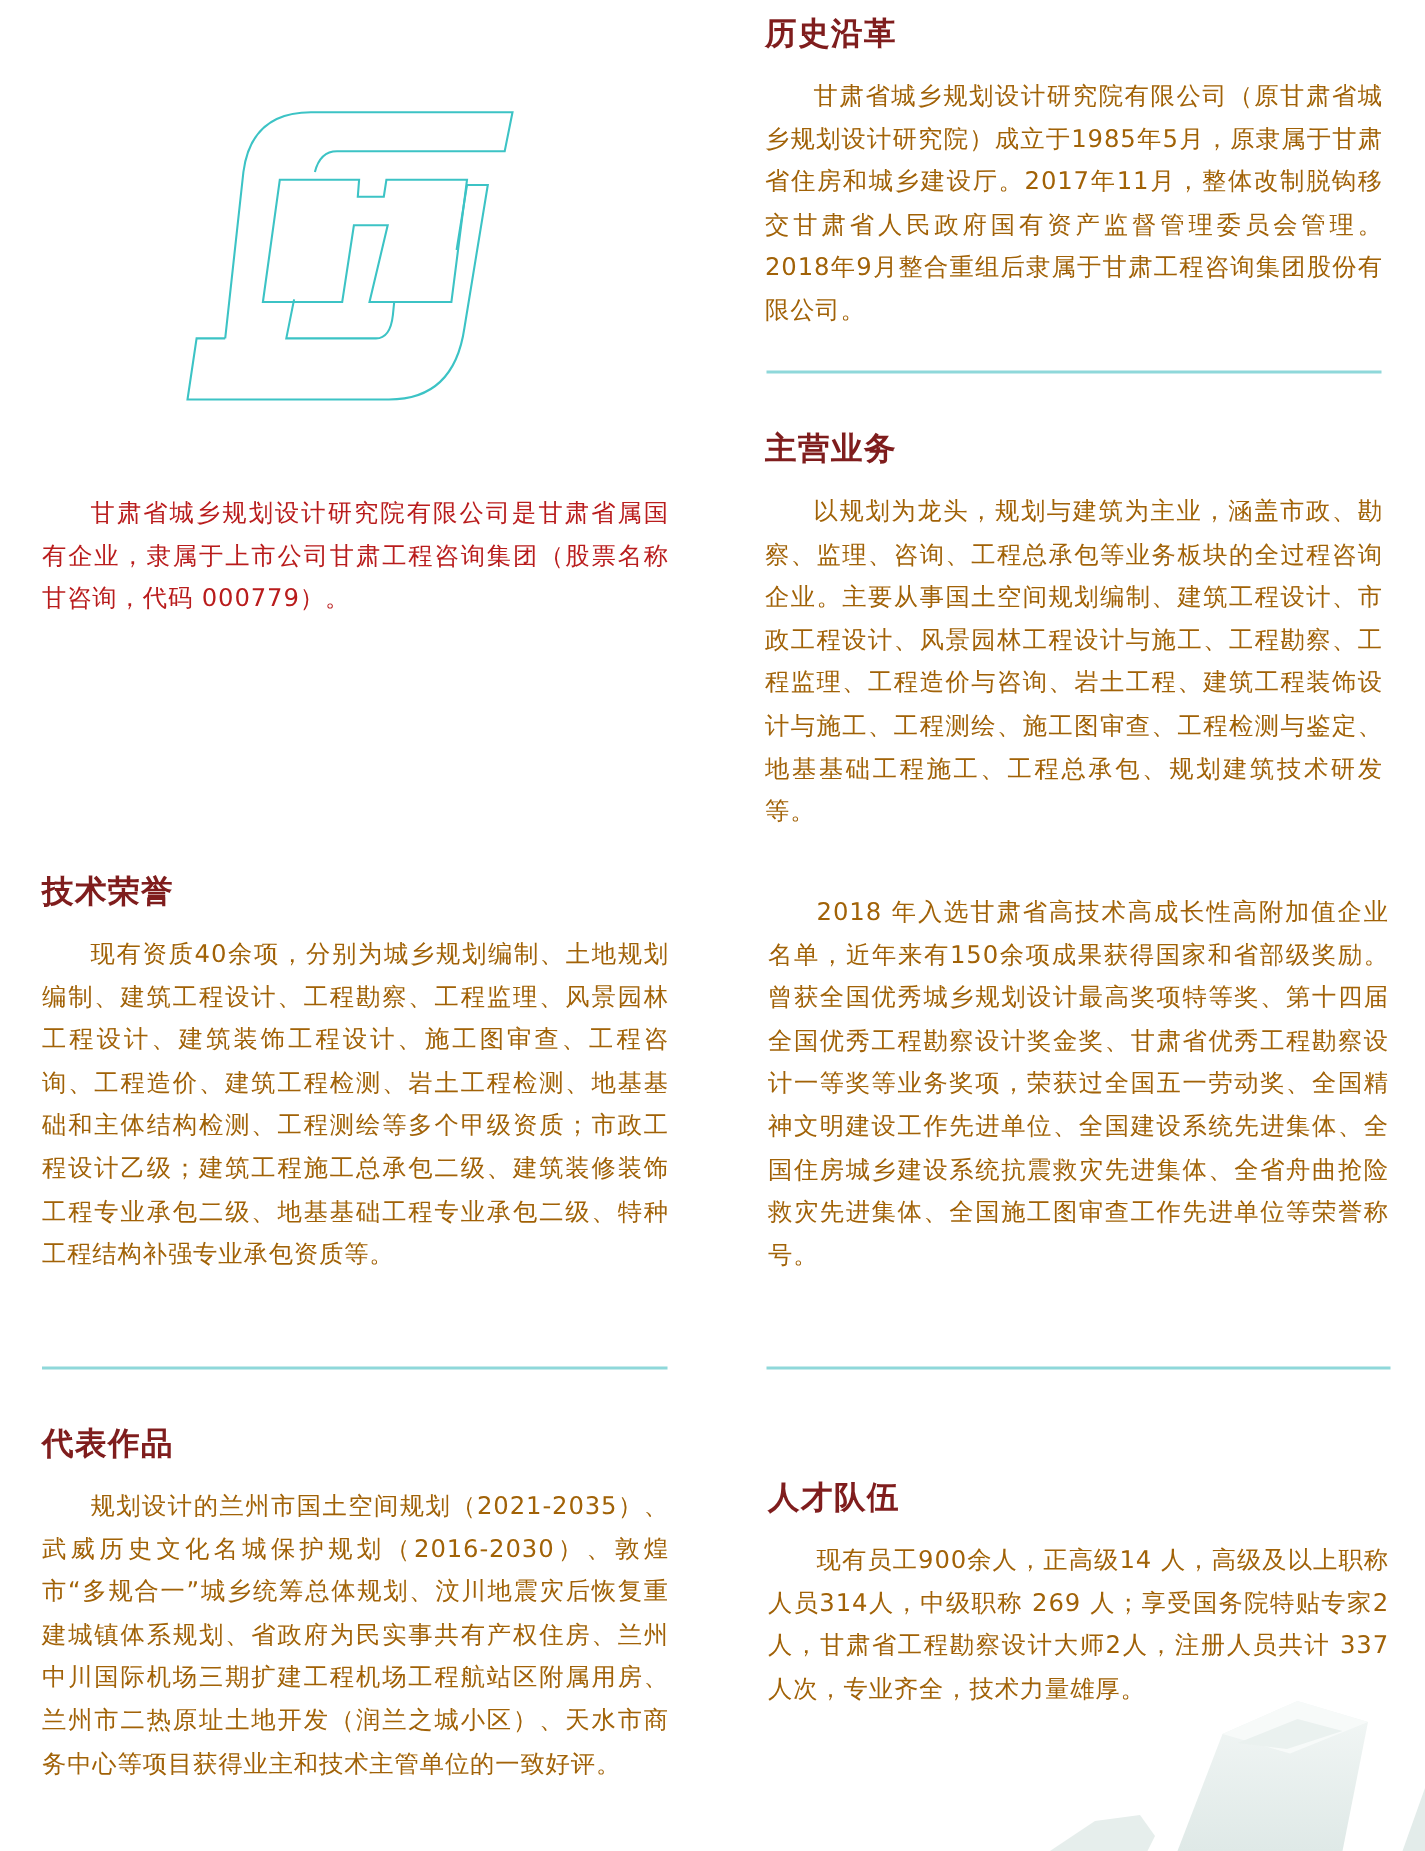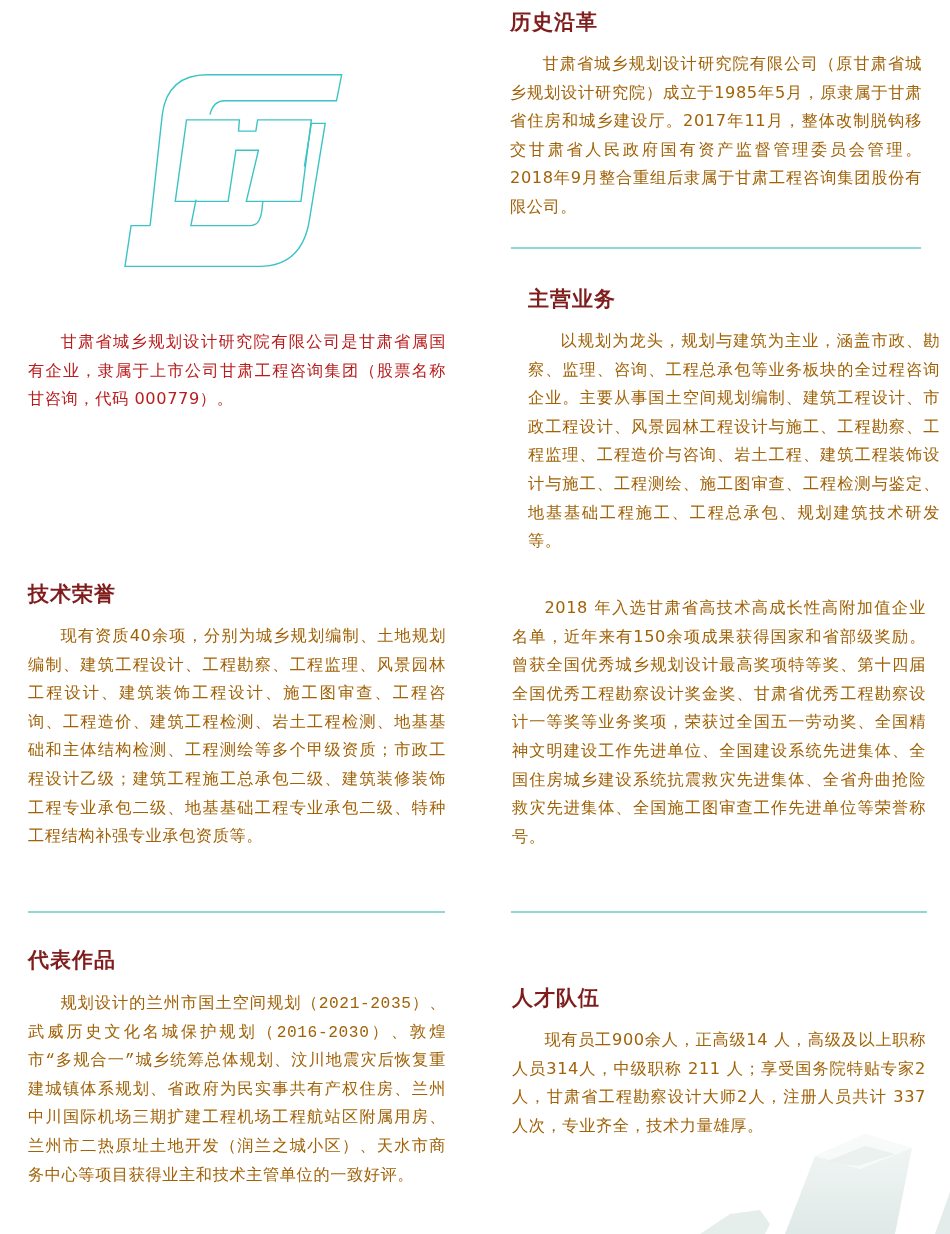--- a/index.html
+++ b/index.html
@@ -47,44 +47,44 @@
 </svg>
 
 <p class="intro">甘肃省城乡规划设计研究院有限公司是甘肃省属国有企业，隶属于上市公司甘肃工程咨询集团（股票名称甘咨询，代码 000779）。</p>
 
 <div class="section" style="left:510px; top:8px; width:412px;">
   <h2>历史沿革</h2>
   <p class="noindent-gap">甘肃省城乡规划设计研究院有限公司（原甘肃省城乡规划设计研究院）成立于1985年5月，原隶属于甘肃省住房和城乡建设厅。2017年11月，整体改制脱钩移交甘肃省人民政府国有资产监督管理委员会管理。2018年9月整合重组后隶属于甘肃工程咨询集团股份有限公司。</p>
 </div>
 <div class="divider" style="left:511px; top:247px; width:410px;"></div>
 
-<div class="section" style="left:528px; top:285px; width:412px;">
+<div class="section" style="left:510px; top:285px; width:412px;">
   <h2>主营业务</h2>
   <p class="noindent-gap">以规划为龙头，规划与建筑为主业，涵盖市政、勘察、监理、咨询、工程总承包等业务板块的全过程咨询企业。主要从事国土空间规划编制、建筑工程设计、市政工程设计、风景园林工程设计与施工、工程勘察、工程监理、工程造价与咨询、岩土工程、建筑工程装饰设计与施工、工程测绘、施工图审查、工程检测与鉴定、地基基础工程施工、工程总承包、规划建筑技术研发等。</p>
 </div>
 
 <div class="section" style="left:28px; top:580px; width:418px;">
   <h2>技术荣誉</h2>
   <p class="noindent-gap">现有资质40余项，分别为城乡规划编制、土地规划编制、建筑工程设计、工程勘察、工程监理、风景园林工程设计、建筑装饰工程设计、施工图审查、工程咨询、工程造价、建筑工程检测、岩土工程检测、地基基础和主体结构检测、工程测绘等多个甲级资质；市政工程设计乙级；建筑工程施工总承包二级、建筑装修装饰工程专业承包二级、地基基础工程专业承包二级、特种工程结构补强专业承包资质等。</p>
 </div>
 <div class="divider" style="left:28px; top:911px; width:417px;"></div>
 
 <div class="section" style="left:512px; top:580px; width:414px;">
   <p class="noindent-gap">2018 年入选甘肃省高技术高成长性高附加值企业名单，近年来有150余项成果获得国家和省部级奖励。曾获全国优秀城乡规划设计最高奖项特等奖、第十四届全国优秀工程勘察设计奖金奖、甘肃省优秀工程勘察设计一等奖等业务奖项，荣获过全国五一劳动奖、全国精神文明建设工作先进单位、全国建设系统先进集体、全国住房城乡建设系统抗震救灾先进集体、全省舟曲抢险救灾先进集体、全国施工图审查工作先进单位等荣誉称号。</p>
 </div>
 <div class="divider" style="left:511px; top:911px; width:416px;"></div>
 
-<div class="section" style="left:28px; top:948px; width:418px;font-family:Liberation Mono, monospace;">
+<div class="section" style="left:28px; top:948px; width:418px;">
   <h2>代表作品</h2>
   <p class="noindent-gap">规划设计的兰州市国土空间规划（2021-2035）、武威历史文化名城保护规划（2016-2030）、敦煌市“多规合一”城乡统筹总体规划、汶川地震灾后恢复重建城镇体系规划、省政府为民实事共有产权住房、兰州中川国际机场三期扩建工程机场工程航站区附属用房、兰州市二热原址土地开发（润兰之城小区）、天水市商务中心等项目获得业主和技术主管单位的一致好评。</p>
 </div>
 
 <div class="section" style="left:512px; top:984px; width:414px;">
   <h2>人才队伍</h2>
-  <p class="noindent-gap">现有员工900余人，正高级14 人，高级及以上职称人员314人，中级职称 211 人；享受国务院特贴专家2人，甘肃省工程勘察设计大师2人，注册人员共计 337 人次，专业齐全，技术力量雄厚。</p>
+  <p class="noindent-gap">现有员工900余人，正高级14 人，高级及以上职称人员314人，中级职称 269 人；享受国务院特贴专家2人，甘肃省工程勘察设计大师2人，注册人员共计 337 人次，专业齐全，技术力量雄厚。</p>
 </div>
 
 <svg class="buildings" viewBox="0 0 260 120">
   <defs>
     <linearGradient id="bg1" x1="0" y1="0" x2="0" y2="1">
       <stop offset="0" stop-color="#f3f7f6"></stop>
       <stop offset="1" stop-color="#dfe9e7"></stop>
     </linearGradient>
   </defs>
   <polygon points="10,120 40,100 70,96 80,110 75,120" fill="#e6eeec"></polygon>

